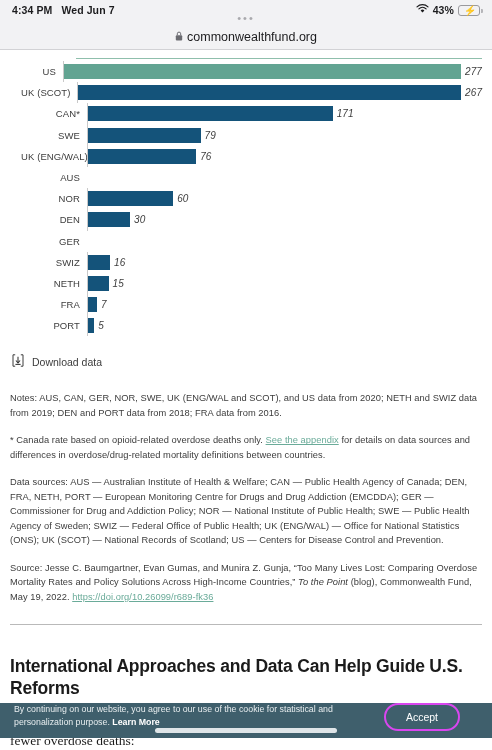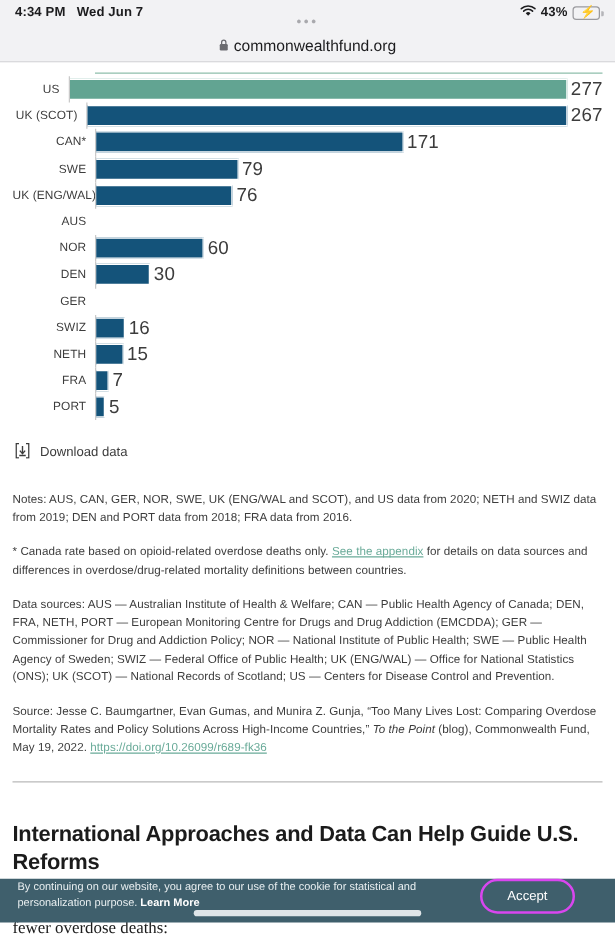--- a/index.html
+++ b/index.html
@@ -111,20 +111,21 @@
     padding: 8px 10px 0 10px;
   }
   .chart-topline {
     margin-left: 66px;
     height: 1px;
     background: #8fbfac;
   }
   .chart {
     position: relative;
     padding-top: 2px;
+    margin-left: 11px;
   }
   .bar-row {
     display: flex;
     align-items: center;
     height: 21.2px;
   }
   .bar-label {
     width: 66px;
     text-align: right;
     padding-right: 7px;
@@ -142,25 +143,26 @@
     border-left: 1px solid #c9c9c9;
   }
   .bar {
     height: 17px;
     background: #14537a;
     border: 1px solid #ffffff;
     border-left: none;
   }
   .bar.highlight { background: #62a492; }
   .bar-value {
-    font-size: 15px;
+    font-size: 10px;
     color: #3c3c3c;
     margin-left: 3px;
     white-space: nowrap;
     letter-spacing: 0.1px;
+    font-style: italic;
   }
 
   
   .download-row {
     display: flex;
     align-items: center;
     gap: 8px;
     margin: 18px 0 0 12px;
     font-size: 10.5px;
     color: #3c3c3c;

